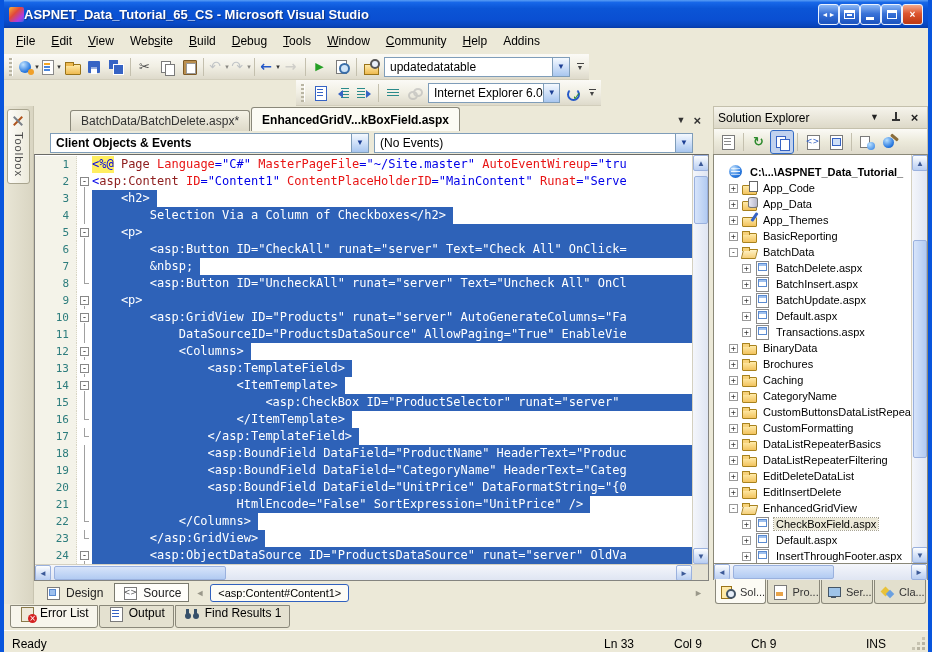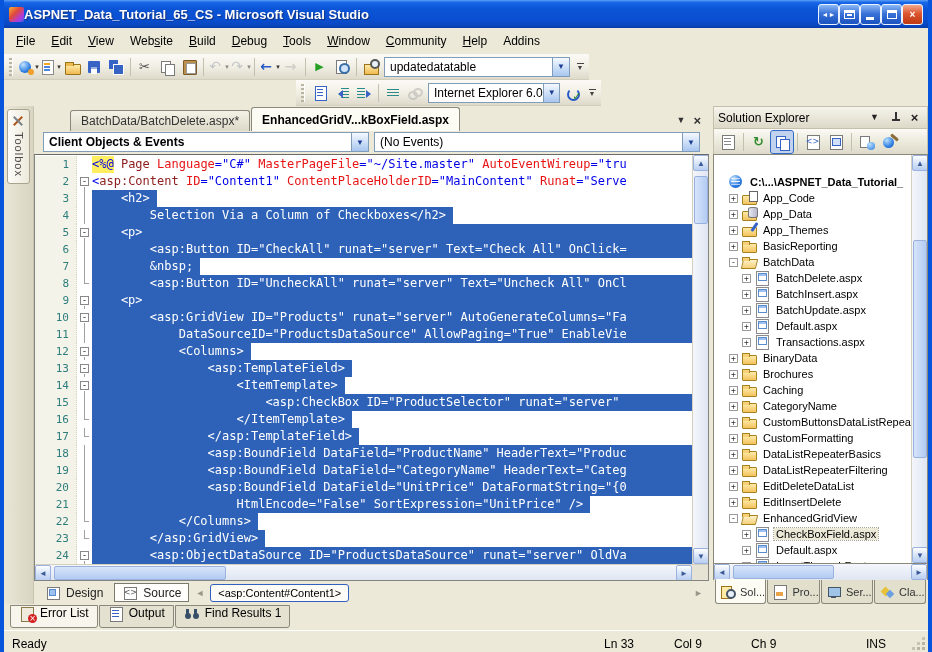--- a/index.html
+++ b/index.html
@@ -45,21 +45,21 @@
 .tbx-tab{width:23px;border:1px solid #a8a48e;border-radius:3px;background:linear-gradient(90deg,#fdfcf8,#eceadb);display:flex;flex-direction:column;align-items:center;padding:3px 0 6px;gap:3px}
 .tbx-label{writing-mode:vertical-rl;font-size:11px;color:#4a4a4a;letter-spacing:1px}
 
 .edcol{width:675px;flex:none;display:flex;flex-direction:column;background:#ece9d8}
 .tabstrip{height:25px;flex:none;display:flex;align-items:flex-end;padding-left:36px;background:#ece9d8}
 .tab{height:21px;display:flex;align-items:center;padding:0 10px;margin-right:1px;border:1px solid #8a887a;border-bottom:none;border-radius:3px 3px 0 0;background:linear-gradient(180deg,#f4f2e6,#ddd9c8);font-size:12px;color:#333;white-space:nowrap}
 .tab.active{height:24px;background:#fcfbf4;font-weight:bold;color:#000}
 .tsbtns{margin-left:auto;display:flex;align-items:center;gap:8px;padding:0 8px 6px 0;color:#333}
 .tsbtn{font-size:9px;line-height:9px}
 .tsbtn.x{font-size:13px;font-weight:bold}
-.combosrow{height:23px;flex:none;display:flex;align-items:flex-start;gap:5px;padding:1px 9px;background:#ece9d8}
+.combosrow{height:23px;flex:none;display:flex;align-items:center;gap:5px;padding:1px 16px;background:#ece9d8}
 .cb-obj{width:331px}.cb-evt{width:331px}
 .cb-obj b{font-weight:bold}
 
 .edframe{flex:1;display:flex;flex-direction:column;border:1px solid #848480;border-top-color:#6a6a66;background:#fff;overflow:hidden}
 .edbody{flex:1;display:flex;overflow:hidden}
 .codearea{flex:1;overflow:hidden;background:#fff;padding-top:1px}
 .codeline{height:17px;display:flex;align-items:stretch;font:12px/17px "DejaVu Sans Mono",monospace}
 .gut{width:42px;flex:none;background:#f4f3e9;color:#2d7d7d;text-align:right;padding-right:7px;font-size:11px;border-right:1px dotted #d8d5c4}
 .fold{width:15px;flex:none;position:relative;background:#fff}
 .fm{position:absolute;left:3px;top:4px;width:9px;height:9px;border:1px solid #888;background:#fff;font:9px/7px "DejaVu Sans Mono",monospace;text-align:center;color:#222}
@@ -91,21 +91,21 @@
 
 .split{width:4px;flex:none;background:#ece9d8}
 
 .se{width:215px;flex:none;display:flex;flex-direction:column;background:#ece9d8}
 .se-head{height:22px;flex:none;display:flex;align-items:center;gap:3px;padding:0 4px;background:linear-gradient(180deg,#f6f4ec,#ddd9c8);border:1px solid #c4c0ac;border-bottom:none}
 .se-title{flex:1;font-size:12px;white-space:nowrap;overflow:hidden}
 .hb{width:17px;height:16px;flex:none;text-align:center;line-height:15px;font-size:9px;color:#222}
 .hb.x{font-size:13px;font-weight:bold}
 .se-tools{height:26px;flex:none;display:flex;align-items:center;gap:1px;padding:0 3px;background:linear-gradient(180deg,#fbfaf6,#eceadb 50%,#dedacb);border:1px solid #c4c0ac;border-bottom:none}
 .se-treewrap{flex:1;display:flex;overflow:hidden;border:1px solid #8a8878;background:#fff}
-.treerows{flex:1;overflow:hidden;padding-top:19px}
+.treerows{flex:1;overflow:hidden;padding-top:9px}
 .trow{height:16px;display:flex;align-items:center;font-size:11px;white-space:nowrap;overflow:hidden}
 .texp{width:9px;height:9px;flex:none;border:1px solid #9a9a9a;background:#fff;font:8px/7px "DejaVu Sans Mono",monospace;text-align:center;color:#333;margin-right:3px}
 .texp-sp{width:12px;flex:none}
 .tlabel{padding:0 2px;overflow:hidden;text-overflow:clip}
 .tlabel.b{font-weight:bold}
 .trow.tsel .tlabel{background:#ece9d8;outline:1px dotted #a8a492}
 .trow .ic{margin-right:3px}
 .se-hscroll{height:16px;flex:none;display:flex;background:linear-gradient(180deg,#f4f6fb,#dfe5f2);border-left:1px solid #8a8878;border-right:1px solid #8a8878}
 .se-tabs{height:24px;flex:none;display:flex;align-items:stretch;padding:0 2px;gap:1px;background:#ece9d8}
 .setab{display:flex;align-items:center;gap:3px;padding:0 4px;font-size:11px;color:#333;border:1px solid #8a887a;border-top:none;border-radius:0 0 3px 3px;background:#e2dfcd;white-space:nowrap;overflow:hidden}

